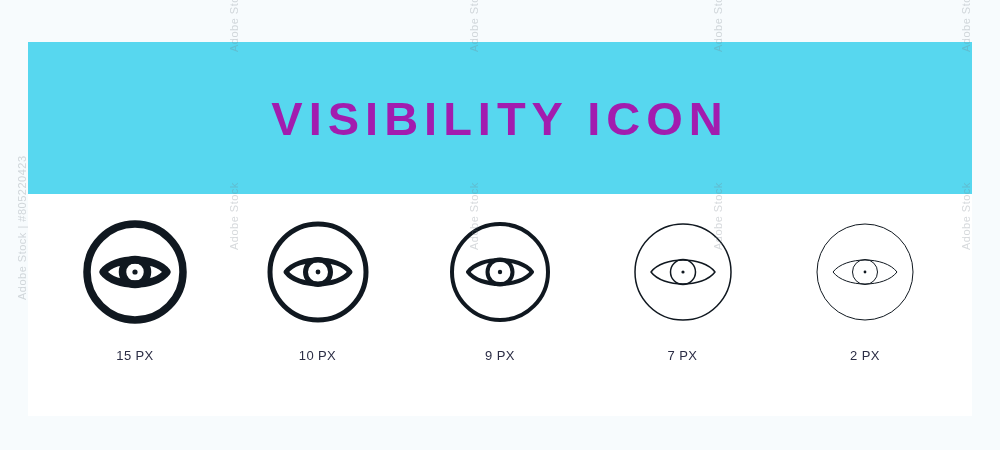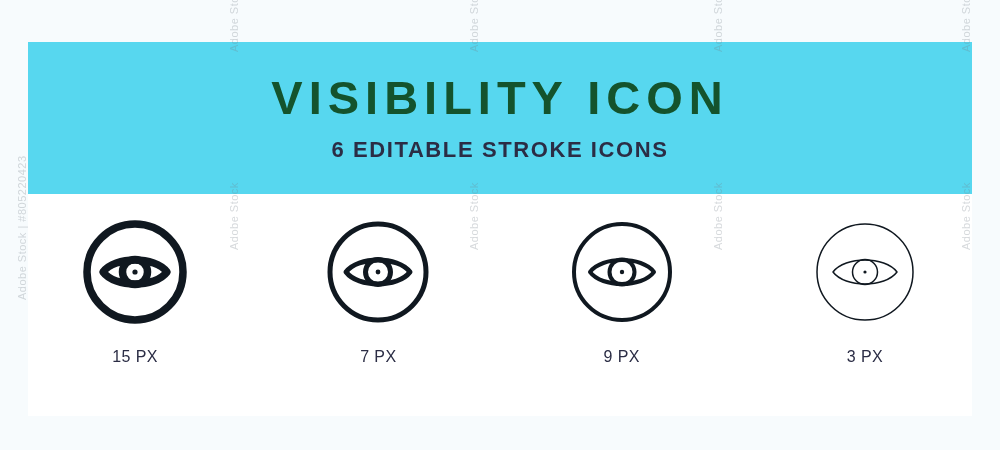--- a/index.html
+++ b/index.html
@@ -36,23 +36,23 @@
     background: #57d7ef;
     display: flex;
     flex-direction: column;
     align-items: center;
     justify-content: center;
   }
   .banner-title {
     font-size: 47px;
     font-weight: bold;
     letter-spacing: 6px;
-    color: #14532d;
+    color: #a21caf;
     line-height: 1;
-    margin: 0;
+    margin: 12px;
     white-space: nowrap;
   }
   .banner-sub {
     margin-top: 16px;
     font-size: 22px;
     font-weight: bold;
     letter-spacing: 1.6px;
     color: #2b2d45;
     white-space: nowrap;
   }
@@ -73,21 +73,21 @@
     width: 130px;
     display: flex;
     flex-direction: column;
     align-items: center;
   }
   .icon-cell svg {
     display: block;
   }
   .icon-label {
     margin-top: 22px;
-    font-size: 16px;
+    font-size: 13px;
     color: #2b2d45;
     letter-spacing: 0.4px;
   }
   
   .wm {
     position: absolute;
     color: rgba(120,130,140,0.30);
     font-size: 11px;
     letter-spacing: 0.5px;
     transform: rotate(-90deg);
@@ -111,21 +111,20 @@
 </style>
 </head>
 <body>
 
 <div id="stage">
 
   <div class="card">
 
     <div class="banner">
       <div class="banner-title">VISIBILITY ICON</div>
-      <div class="banner-sub">6 EDITABLE STROKE ICONS</div>
     </div>
 
     <div class="icons-area">
 
       <div class="icon-cell">
         <svg width="108" height="108" viewBox="0 0 108 108">
           <circle cx="54" cy="54" r="48" fill="none" stroke="#101820" stroke-width="7.5"></circle>
           <path d="M22 54 C34 38, 74 38, 86 54 C74 70, 34 70, 22 54 Z" fill="none" stroke="#101820" stroke-width="7.5" stroke-linejoin="round"></path>
           <circle cx="54" cy="54" r="12.5" fill="none" stroke="#101820" stroke-width="7.5"></circle>
           <circle cx="54" cy="54" r="2.6" fill="#101820"></circle>
@@ -133,44 +132,53 @@
         <div class="icon-label">15 PX</div>
       </div>
 
       <div class="icon-cell">
         <svg width="108" height="108" viewBox="0 0 108 108">
           <circle cx="54" cy="54" r="48" fill="none" stroke="#101820" stroke-width="5"></circle>
           <path d="M22 54 C34 38, 74 38, 86 54 C74 70, 34 70, 22 54 Z" fill="none" stroke="#101820" stroke-width="5" stroke-linejoin="round"></path>
           <circle cx="54" cy="54" r="12.5" fill="none" stroke="#101820" stroke-width="5"></circle>
           <circle cx="54" cy="54" r="2.4" fill="#101820"></circle>
         </svg>
-        <div class="icon-label">7 PX</div>
+        <div class="icon-label">10 PX</div>
       </div>
 
       <div class="icon-cell">
         <svg width="108" height="108" viewBox="0 0 108 108">
           <circle cx="54" cy="54" r="48" fill="none" stroke="#101820" stroke-width="4"></circle>
           <path d="M22 54 C34 38, 74 38, 86 54 C74 70, 34 70, 22 54 Z" fill="none" stroke="#101820" stroke-width="4" stroke-linejoin="round"></path>
           <circle cx="54" cy="54" r="12.5" fill="none" stroke="#101820" stroke-width="4"></circle>
           <circle cx="54" cy="54" r="2.2" fill="#101820"></circle>
         </svg>
         <div class="icon-label">9 PX</div>
       </div>
 
 
       <div class="icon-cell">
         <svg width="108" height="108" viewBox="0 0 108 108">
           <circle cx="54" cy="54" r="48" fill="none" stroke="#101820" stroke-width="1.5"></circle>
           <path d="M22 54 C34 38, 74 38, 86 54 C74 70, 34 70, 22 54 Z" fill="none" stroke="#101820" stroke-width="1.5" stroke-linejoin="round"></path>
           <circle cx="54" cy="54" r="12.5" fill="none" stroke="#101820" stroke-width="1.5"></circle>
           <circle cx="54" cy="54" r="1.6" fill="#101820"></circle>
         </svg>
-        <div class="icon-label">3 PX</div>
+        <div class="icon-label">7 PX</div>
       </div>
 
+      <div class="icon-cell">
+        <svg width="108" height="108" viewBox="0 0 108 108">
+          <circle cx="54" cy="54" r="48" fill="none" stroke="#101820" stroke-width="1"></circle>
+          <path d="M22 54 C34 38, 74 38, 86 54 C74 70, 34 70, 22 54 Z" fill="none" stroke="#101820" stroke-width="1" stroke-linejoin="round"></path>
+          <circle cx="54" cy="54" r="12.5" fill="none" stroke="#101820" stroke-width="1"></circle>
+          <circle cx="54" cy="54" r="1.4" fill="#101820"></circle>
+        </svg>
+        <div class="icon-label">2 PX</div>
+      </div>
 
     </div>
   </div>
 
   <div class="wm wm-left">Adobe Stock | #805220423</div>
   <div class="wm wm-c1">Adobe Stock</div>
   <div class="wm wm-c2">Adobe Stock</div>
   <div class="wm wm-c3">Adobe Stock</div>
   <div class="wm wm-c4">Adobe Stock</div>
   <div class="wm wm-t1">Adobe Stock</div>

